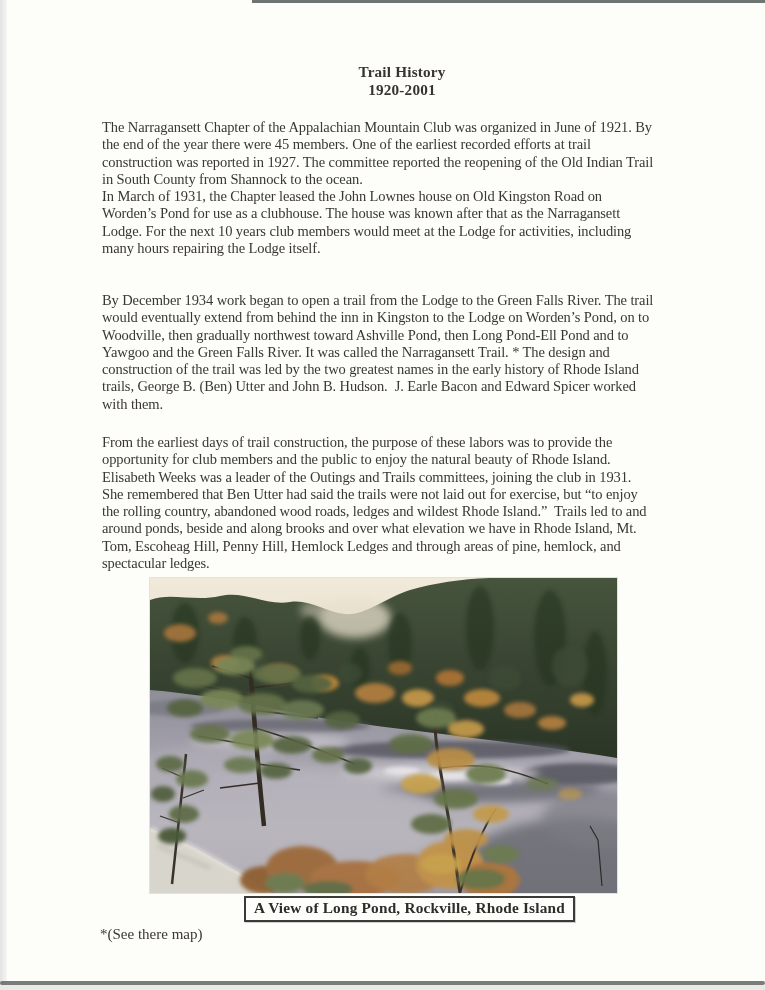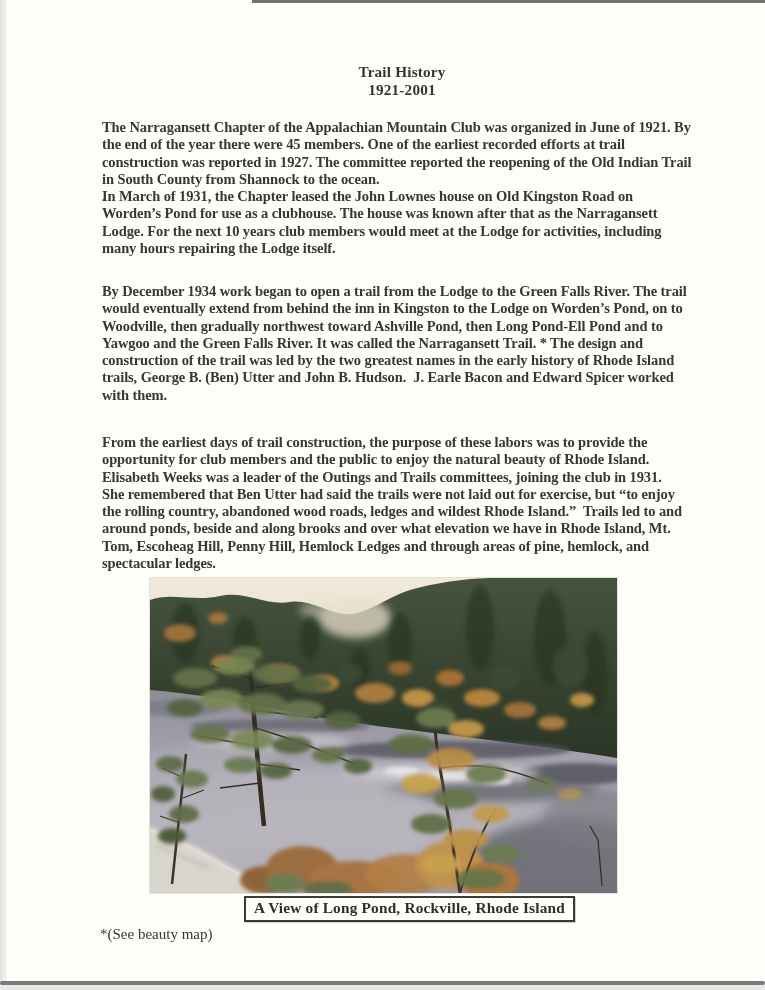--- a/index.html
+++ b/index.html
@@ -12,30 +12,30 @@
   .edge-left  { position:absolute; left:0; top:0; width:7px; height:100%;
                 background:linear-gradient(90deg,#e2e2e0,#f6f6f4); }
   .edge-top   { position:absolute; top:0; left:252px; right:0; height:3px;
                 background:#4a514f; opacity:.8; }
   .edge-bottom-line { position:absolute; left:0; top:981px; width:100%; height:4px;
                 background:#585c5a; opacity:.8; border-radius:3px; }
   .edge-bottom-fade { position:absolute; left:0; top:985px; width:100%; height:5px;
                 background:#e9e9e7; }
 
   .content { position:absolute; left:102px; top:0; width:600px; }
-  .abs { position:absolute; left:0; width:100%;font-weight:bold; }
+  .abs { position:absolute; left:0; width:100%; }
 
   .doc-title { top:63px; text-align:center; font-weight:bold;
                font-size:15.2px; line-height:17.6px; letter-spacing:.2px; }
   .para { font-size:14.5px; line-height:17.3px; letter-spacing:-0.1px;
           white-space:pre; color:#3a3732; }
   .p1 { top:119px; }
   .stray { top:189px; font-size:13px; color:#55524c; }
   .p2 { top:188px; }
-  .p3 { top:283px; }
+  .p3 { top:292px; }
   .p4 { top:434px; }
 
   .photo { position:absolute; left:150px; top:578px; width:467px; height:315px;
            box-shadow:0 0 0 1px rgba(150,145,130,.25); }
   .photo svg { display:block; }
 
   .caption-box { position:absolute; left:244px; top:896px;
                  border:2px solid #3a3a38; padding:1px 8px 3px;
                  font-weight:bold; font-size:15.3px; letter-spacing:.2px;
                  color:#2f2d2a; background:#fdfdfa;
@@ -48,21 +48,21 @@
 <div class="scan">
 
   <div class="edge-left"></div>
   <div class="edge-top"></div>
   <div class="edge-bottom-line"></div>
   <div class="edge-bottom-fade"></div>
 
   <div class="content">
     <div class="abs doc-title">
       <div>Trail History</div>
-      <div>1921-2001</div>
+      <div>1920-2001</div>
     </div>
 
     <div class="abs para p1">The Narragansett Chapter of the Appalachian Mountain Club was organized in June of 1921. By
 the end of the year there were 45 members. One of the earliest recorded efforts at trail
 construction was reported in 1927. The committee reported the reopening of the Old Indian Trail
 in South County from Shannock to the ocean.</div>
     <div class="abs stray">.</div>
     <div class="abs para p2">In March of 1931, the Chapter leased the John Lownes house on Old Kingston Road on
 Worden’s Pond for use as a clubhouse. The house was known after that as the Narragansett
 Lodge. For the next 10 years club members would meet at the Lodge for activities, including
@@ -258,15 +258,15 @@
           <ellipse cx="331" cy="301" rx="24" ry="10" fill="#667449"></ellipse>
           <ellipse cx="392" cy="206" rx="16" ry="7" fill="#6d7b50" opacity=".8"></ellipse>
           <ellipse cx="420" cy="216" rx="12" ry="6" fill="#c39a4c" opacity=".7"></ellipse>
         </g>
         <path d="M452,308 L448,262 M448,262 L440,248" stroke="#2e2a24" stroke-width="1.2" fill="none"></path>
       </g>
     </svg>
   </div>
 
   <div class="caption-box">A View of Long Pond, Rockville, Rhode Island</div>
-  <div class="footnote">*(See beauty map)</div>
+  <div class="footnote">*(See there map)</div>
 
 </div>
 
 </body></html>

